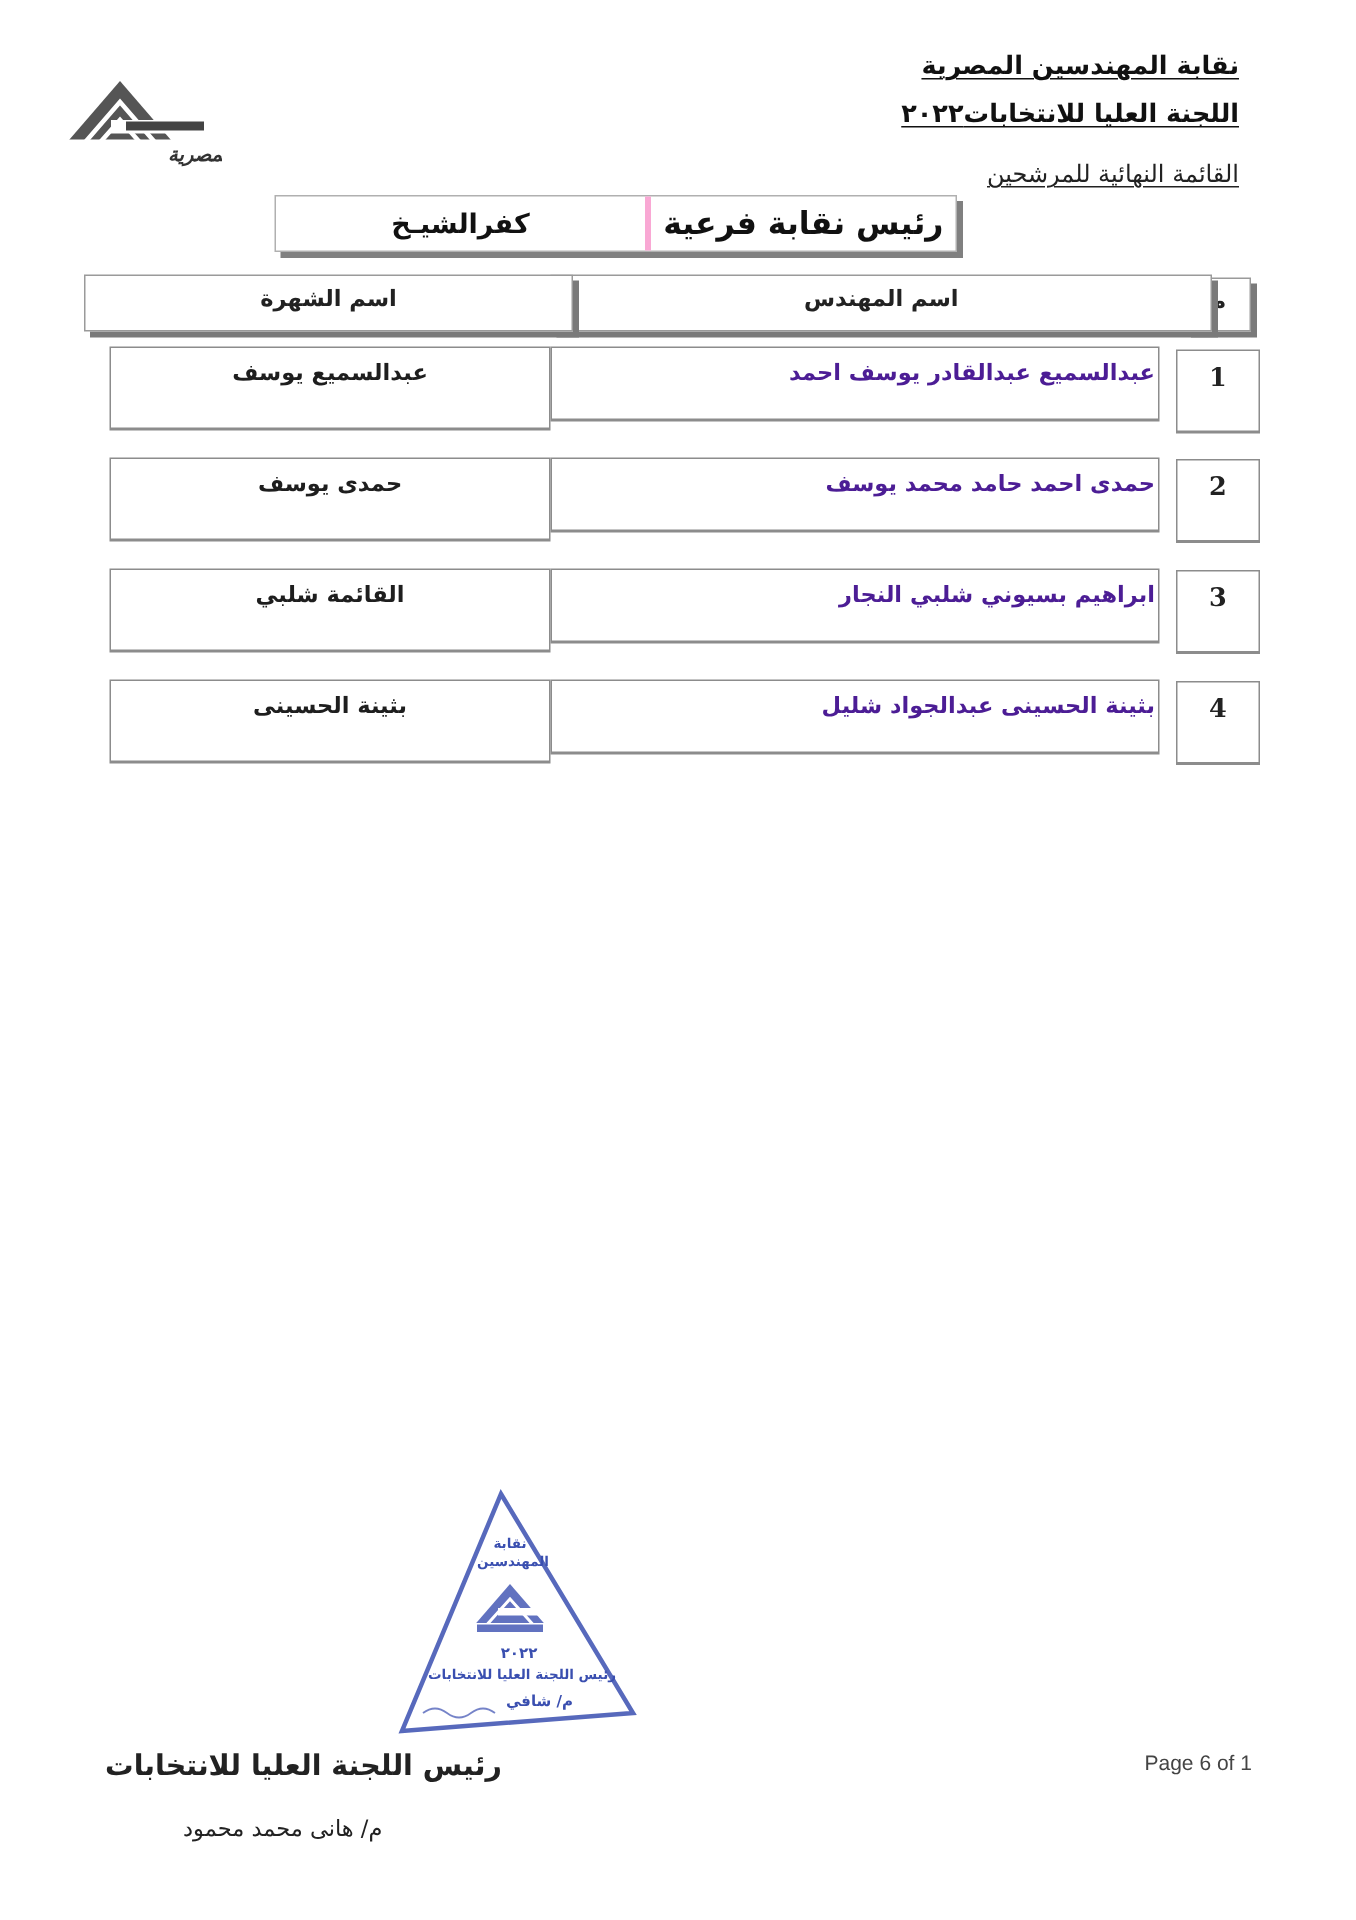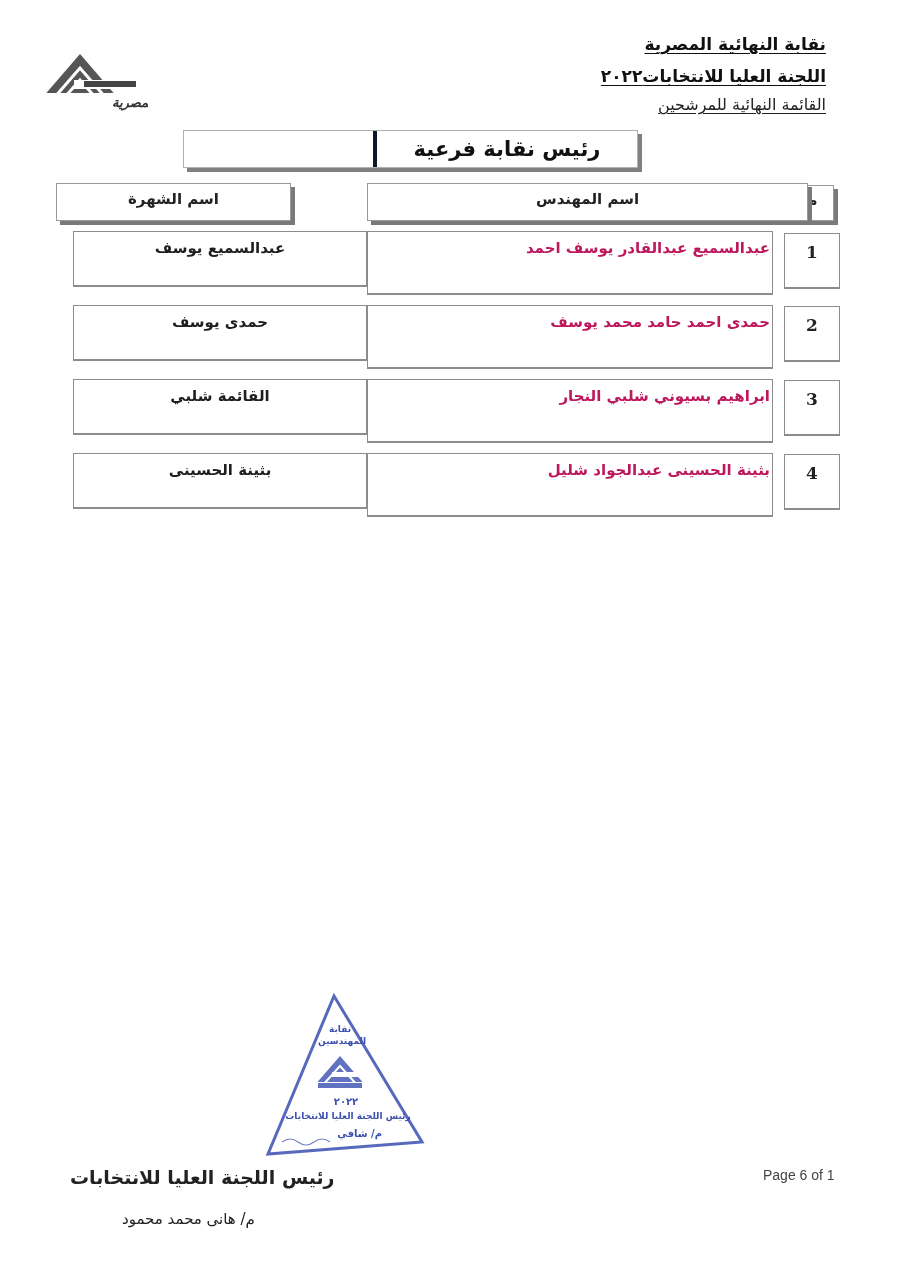--- a/index.html
+++ b/index.html
@@ -10,21 +10,21 @@
 
     
     .hdr-line {
       position: absolute; right: 78px; direction: rtl; text-align: right;
       font-family: "DejaVu Sans", sans-serif; font-weight: bold; color: #111;
       text-decoration: underline; text-underline-offset: 3px;
       white-space: nowrap;
     }
     .hdr1 { top: 34px; font-size: 17px; }
     .hdr2 { top: 66px; font-size: 17px; }
-    .hdr3 { top: 95px; font-size: 16px; font-weight: normal; color: #222; }
+    .hdr3 { top: 106px; font-size: 16px; font-weight: normal; color: #222; }
 
     
     .logo { left: 38px; top: 52px; width: 110px; height: 62px; }
 
     
     .box {
       position: absolute; background: #fff; border: 1px solid #9a9a9a;
       display: flex; align-items: flex-start; justify-content: center;
       direction: rtl;
     }
@@ -35,38 +35,38 @@
     
     .title-frame {
       position: absolute; left: 183px; top: 130px; width: 455px; height: 38px;
       border: 1px solid #b0b0b0; box-shadow: 4px 4px 0 #808080; background: #fff;
       display: flex; direction: rtl;
     }
     .title-frame .cell {
       height: 100%; display: flex; align-items: center; justify-content: center;
       font-weight: bold; color: #111; white-space: nowrap;
     }
-    .title-frame .cell-right { width: 264px; font-size: 21px; border-left: 4px solid #0f172a; }
+    .title-frame .cell-right { width: 207px; font-size: 21px; border-left: 4px solid #f9a8d4; }
     .title-frame .cell-left { flex: 1; font-size: 18px; }
 
     
     .col-hdr { font-size: 15px; padding-top: 6px; font-weight: bold; color: #222; }
 
     
     .num-box {
       position: absolute; width: 56px; height: 56px; border: 1px solid #8c8c8c;
       border-bottom: 2px solid #8c8c8c;
       display: flex; align-items: flex-start; justify-content: center; padding-top: 8px;
       font-family: "DejaVu Serif", serif; font-weight: bold; font-size: 17px; color: #222;
     }
     .name-box {
-      position: absolute; width: 406px; height: 64px; left: 367px;
+      position: absolute; width: 406px; height: 50px; left: 367px;
       border: 1px solid #8c8c8c; border-bottom: 2px solid #8c8c8c;
       direction: rtl; text-align: right; padding: 7px 2px 0 0;
-      font-size: 15px; font-weight: bold; color: #be185d;
+      font-size: 15px; font-weight: bold; color: #4c1d95;
     }
     .fame-box {
       position: absolute; width: 294px; height: 56px; left: 56px;
       border: 1px solid #8c8c8c; border-bottom: 2px solid #8c8c8c;
       direction: rtl; text-align: center; padding-top: 7px;
       font-size: 15px; font-weight: bold; color: #1e1e1e; margin-left: 17px;
     }
 
     
     .stamp { left: 262px; top: 992px; width: 168px; height: 168px; }
@@ -81,43 +81,44 @@
       font-size: 15px; font-weight: normal; color: #222;
     }
     .page-num {
       position: absolute; left: 763px; top: 1167px; white-space: nowrap;
       font-family: "Liberation Sans", sans-serif; font-size: 14px; color: #444;
     }
   </style>
 </head>
 <body>
 
-<div class="hdr-line hdr1">نقابة النهائية المصرية</div>
+<div class="hdr-line hdr1">نقابة المهندسين المصرية</div>
 <div class="hdr-line hdr2">اللجنة العليا للانتخابات٢٠٢٢</div>
 <div class="hdr-line hdr3">القائمة النهائية للمرشحين</div>
 
 <div class="abs logo">
   <svg width="110" height="62" viewBox="0 0 110 62">
     <polygon points="4,46 42,2 80,46" fill="#555"></polygon>
     <polyline points="16,46 42,16 68,46" fill="none" stroke="#fff" stroke-width="3"></polyline>
     <polyline points="26,46 42,28 58,46" fill="none" stroke="#fff" stroke-width="3"></polyline>
     <rect x="36" y="28" width="64" height="9" fill="#fff"></rect>
     <rect x="46" y="29" width="52" height="6" fill="#444"></rect>
     <rect x="2" y="41" width="78" height="16" fill="#fff"></rect>
     <text x="74" y="55" text-anchor="end" font-family="DejaVu Sans, sans-serif" font-size="13" font-weight="bold" font-style="italic" fill="#333" direction="rtl">المصرية</text>
   </svg>
 </div>
 
 <div class="title-frame">
   <div class="cell cell-right">رئيس نقابة فرعية</div>
+  <div class="cell cell-left">كفرالشيـخ</div>
 </div>
 
 <div class="box shadow-box col-hdr" style="left:790px; top:185px; width:44px; height:36px;">م</div>
 <div class="box shadow-box col-hdr" style="left:367px; top:183px; width:441px; height:38px;">اسم المهندس</div>
-<div class="box shadow-box col-hdr" style="left:56px; top:183px; width:235px; height:38px;">اسم الشهرة</div>
+<div class="box shadow-box col-hdr" style="left:56px; top:183px; width:326px; height:38px;">اسم الشهرة</div>
 
 <div>
   <div class="num-box" style="left:784px; top:233px;">1</div>
   <div class="name-box" style="top:231px;">عبدالسميع عبدالقادر يوسف احمد</div>
   <div class="fame-box" style="top:231px;">عبدالسميع يوسف</div>
 </div>
 
 <div>
   <div class="num-box" style="left:784px; top:306px;">2</div>
   <div class="name-box" style="top:305px;">حمدى احمد حامد محمد يوسف</div>

